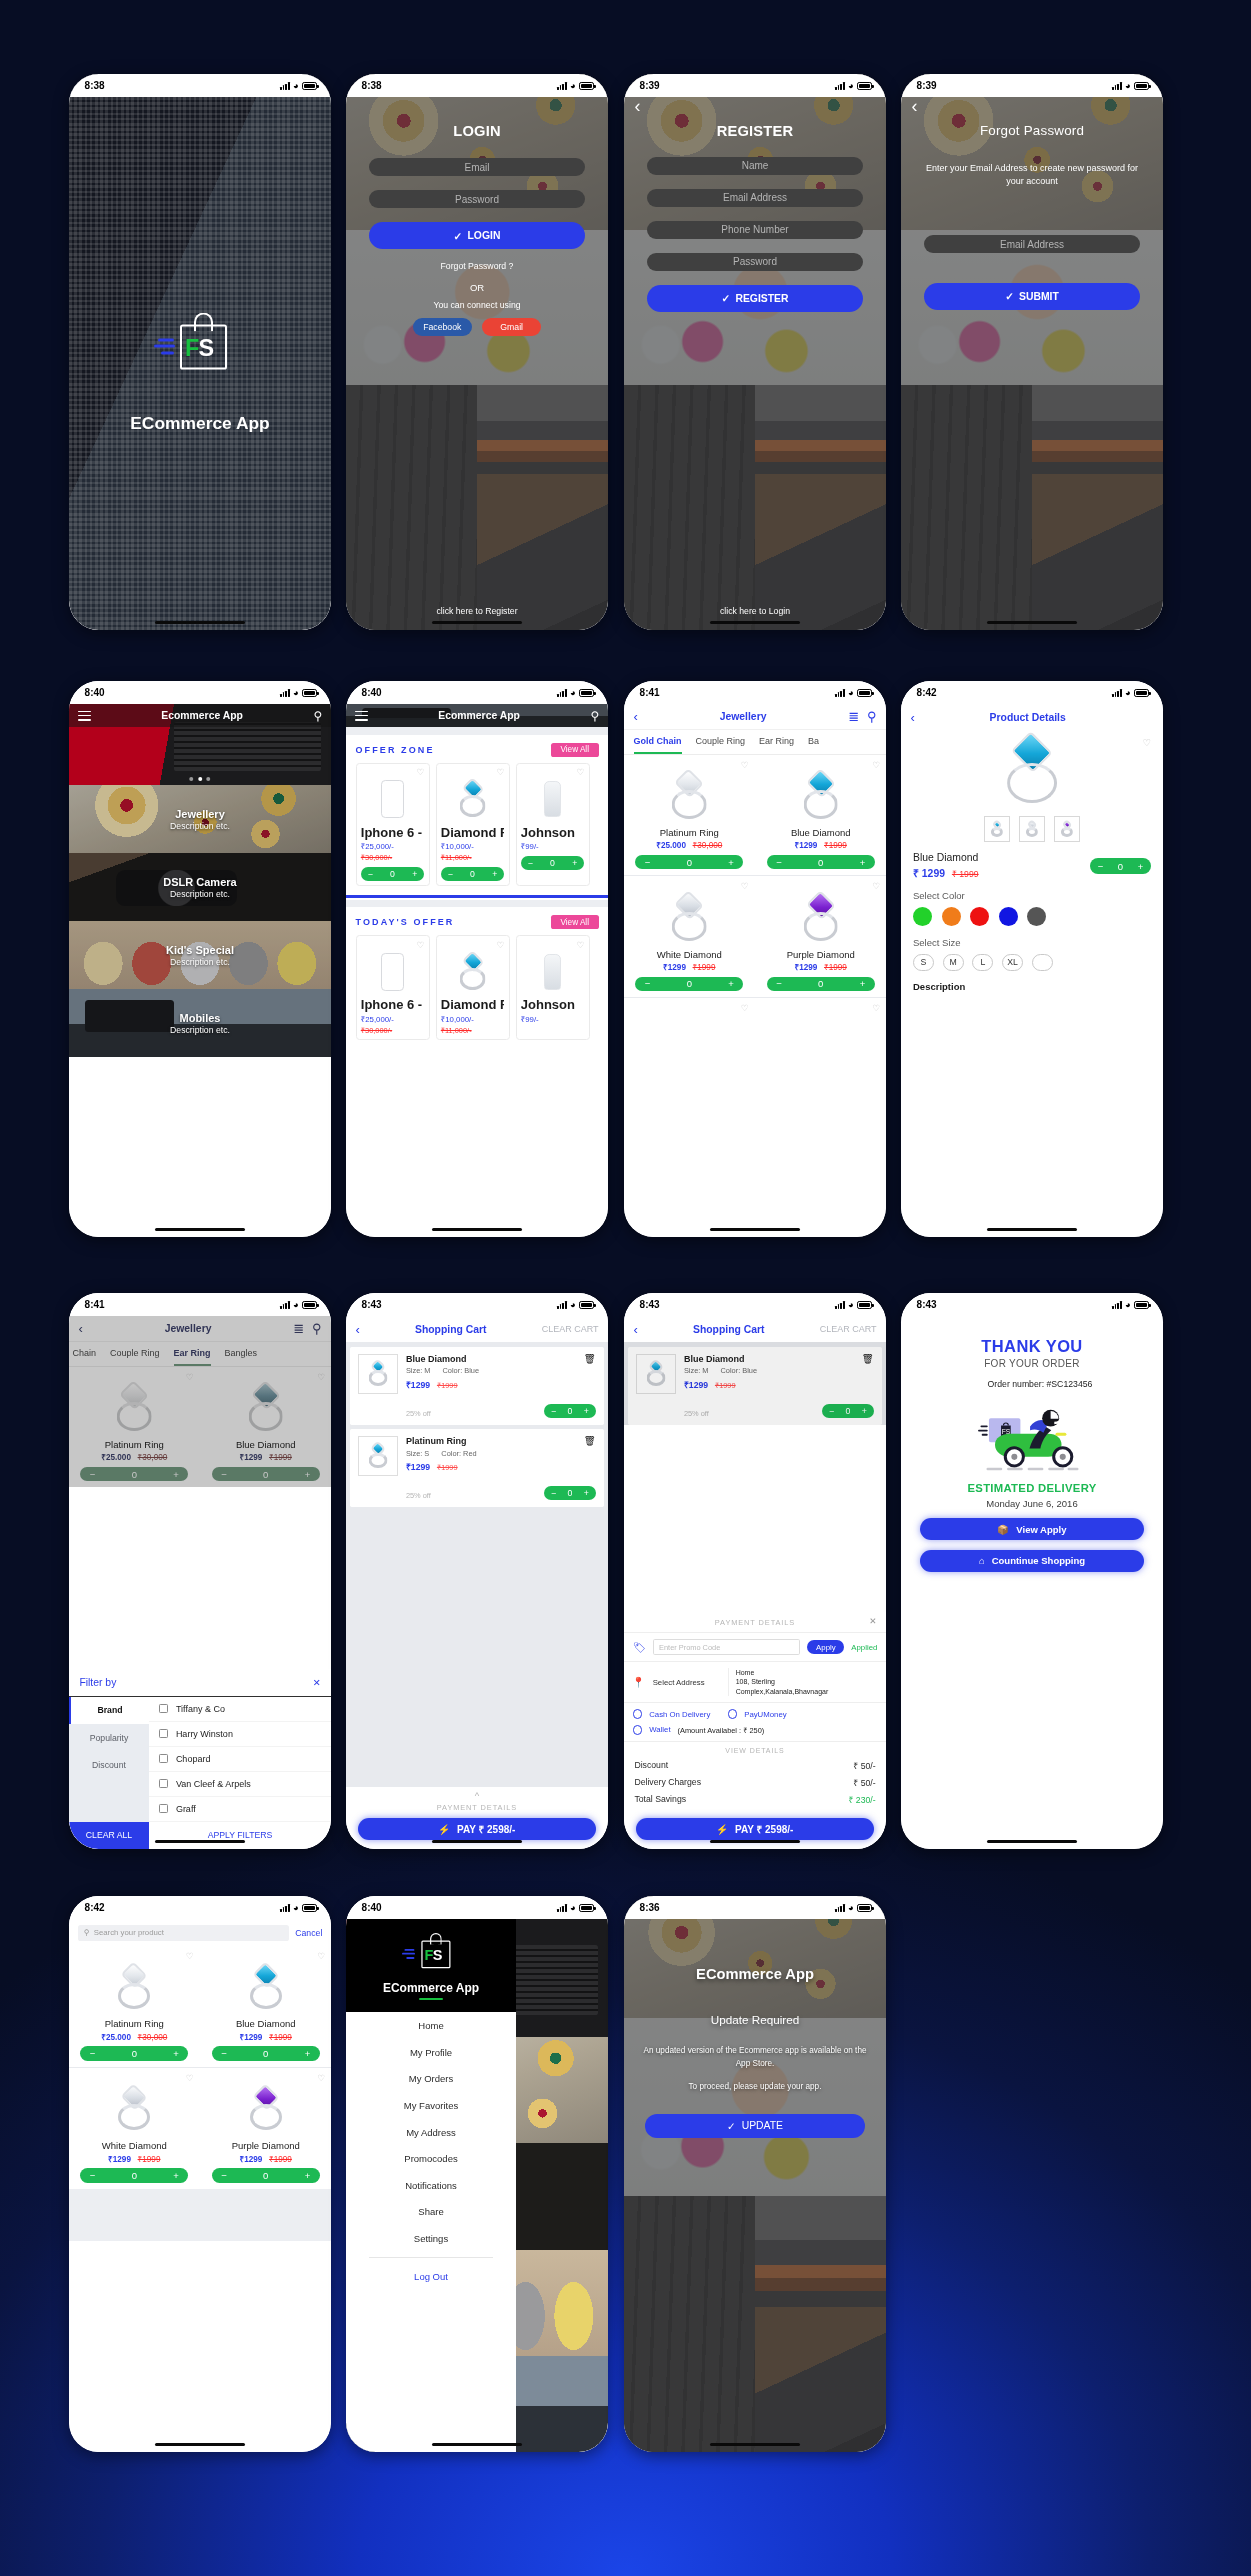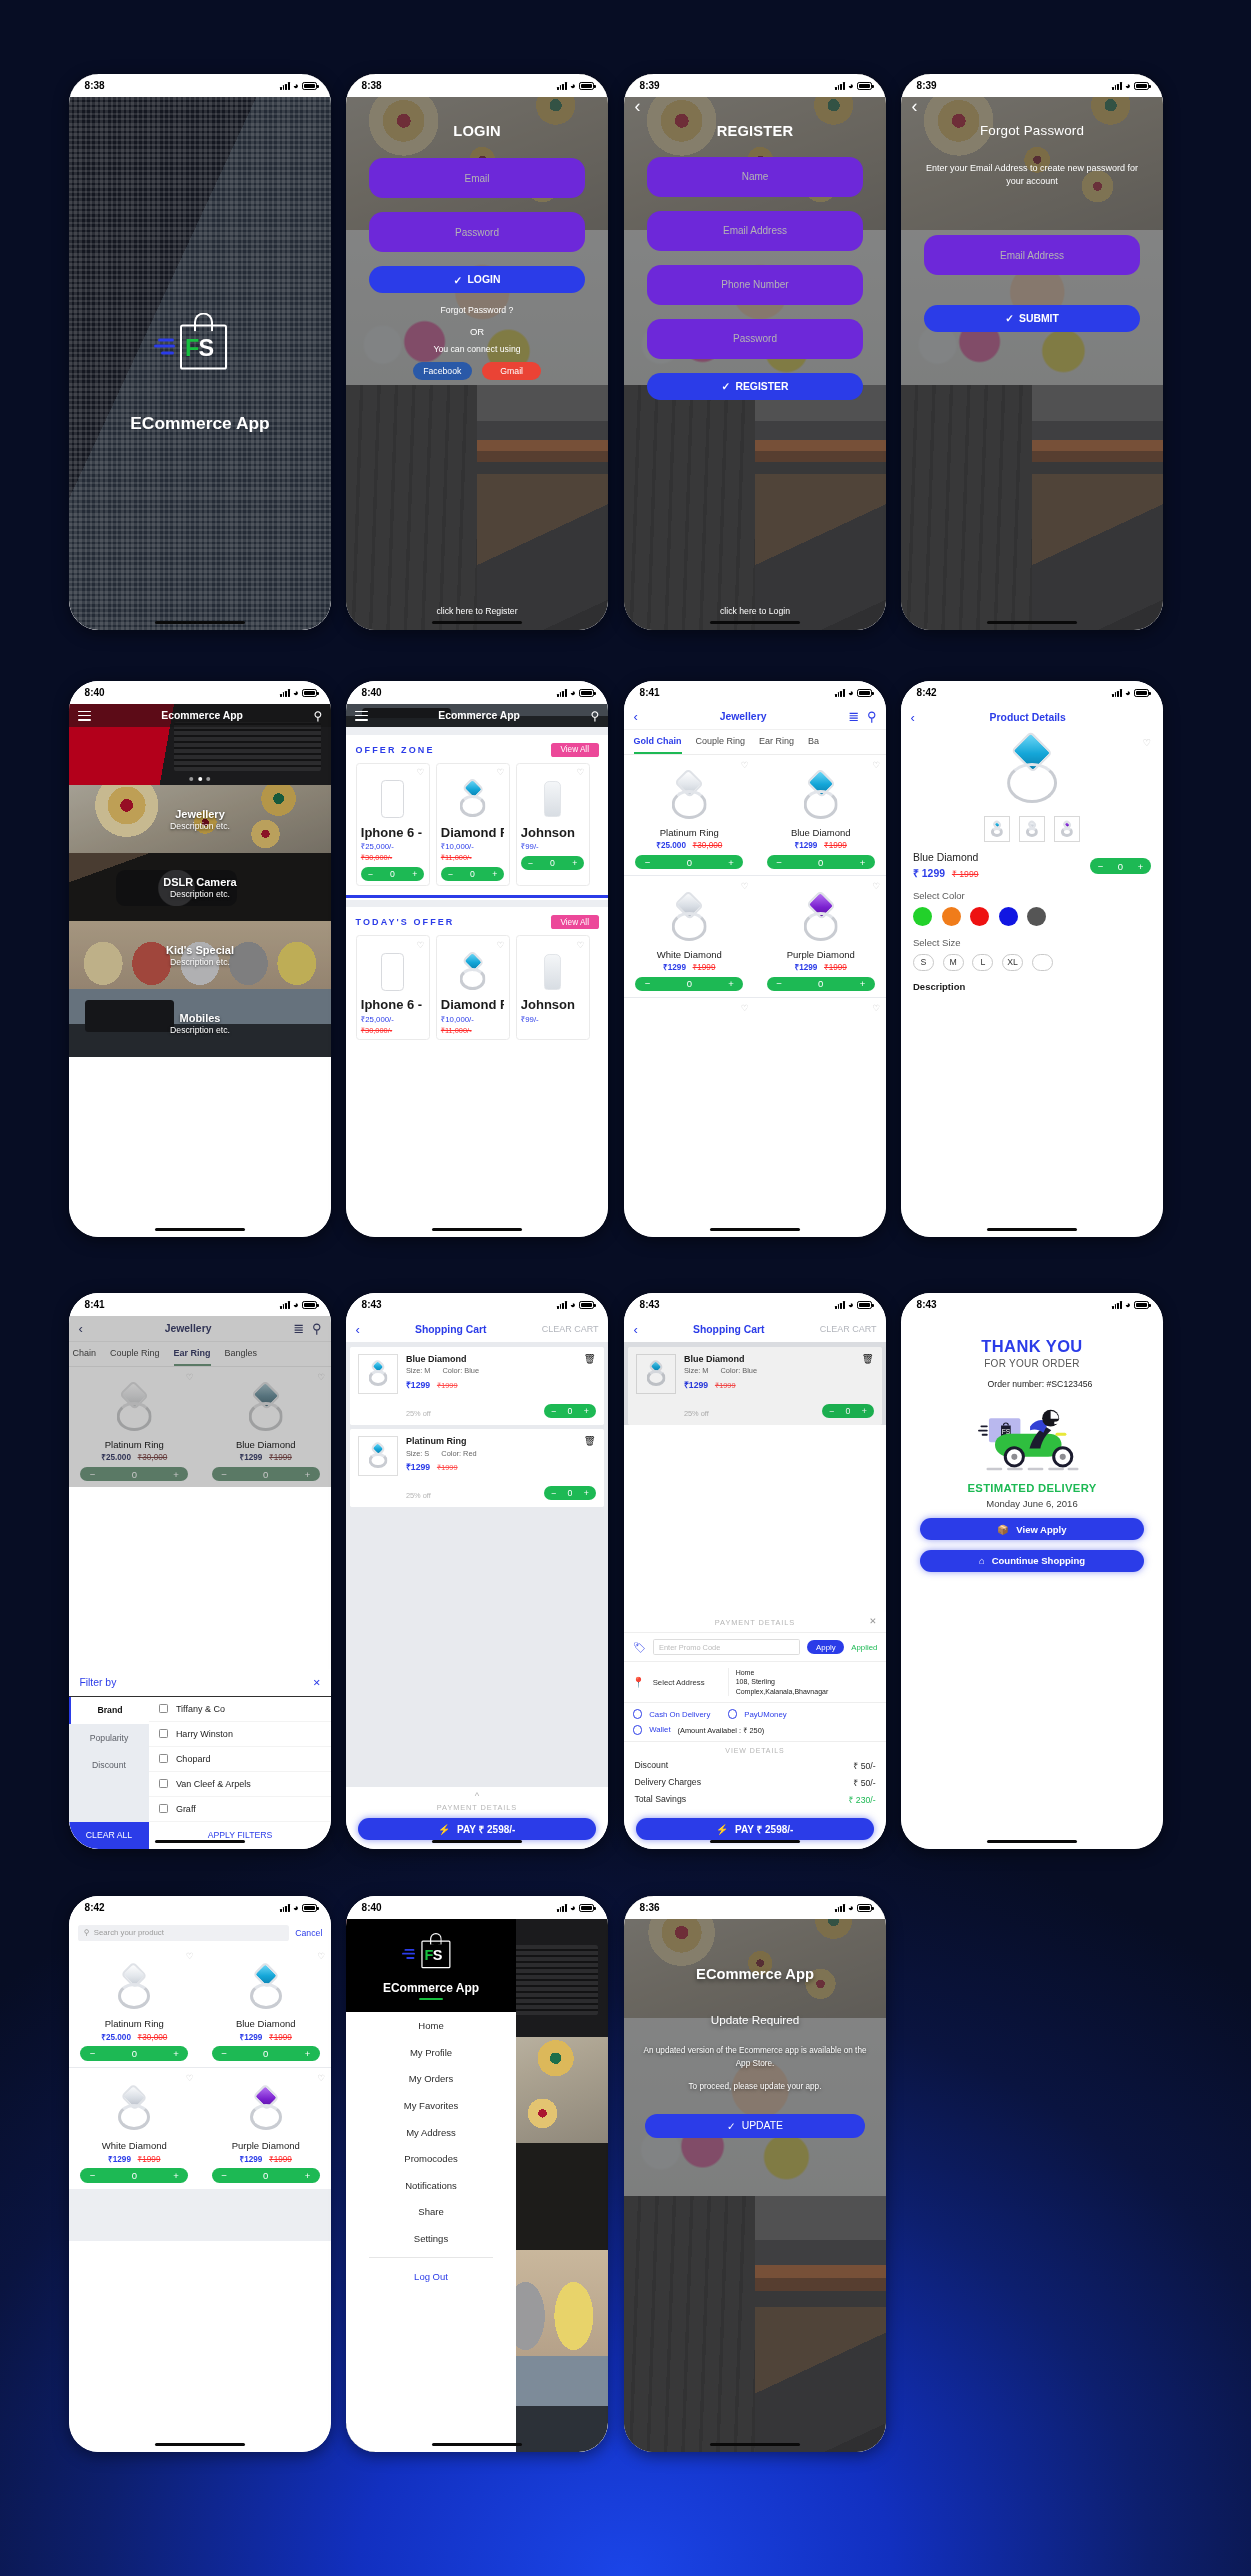--- a/index.html
+++ b/index.html
@@ -109,21 +109,21 @@
   }
   .photo-mobiles { background: linear-gradient(180deg,#7d8b99 0 52%, #2c3138 52%); }
   .photo-mobiles::after{content:'';position:absolute;left:6%;top:16%;width:34%;height:46%;background:#1a1b1f;border-radius:3.5px;}
   .scrim { position:absolute; inset:0; background: rgba(64,64,64,.62); }
 
   
   .auth-title { color:#fff; font-size:14.7px; font-weight:bold; text-align:center; margin-top:26px; letter-spacing:0.2px;}
   .auth-title.small { font-size:13.4px; font-weight:normal; }
   .back-arrow { position:absolute; left:10.4px; top:22.6px; color:#fff; font-size:18px; line-height:1; font-weight:300; z-index:10; cursor:pointer;}
   .field {
-    height: 40px; margin: 0 22.6px 14px; border-radius: 14px; background:#6d28d9;
+    height: 18px; margin: 0 22.6px 14px; border-radius: 14px; background:#404040;
     display:flex; align-items:center; justify-content:center;
     color:#b4b4b4; font-size:10px;
   }
   .btn-primary {
     height: 27px; margin: 0 22.6px; border-radius: 14.7px; background:#2b3ce8;
     display:flex; align-items:center; justify-content:center; gap:5.2px;
     color:#fff; font-size:10.4px; font-weight:bold; cursor:pointer;
   }
   .hint { color:#fff; font-size:8.7px; text-align:center; }
   .social-row { display:flex; gap:10.4px; justify-content:center; margin-top:8.7px;}

